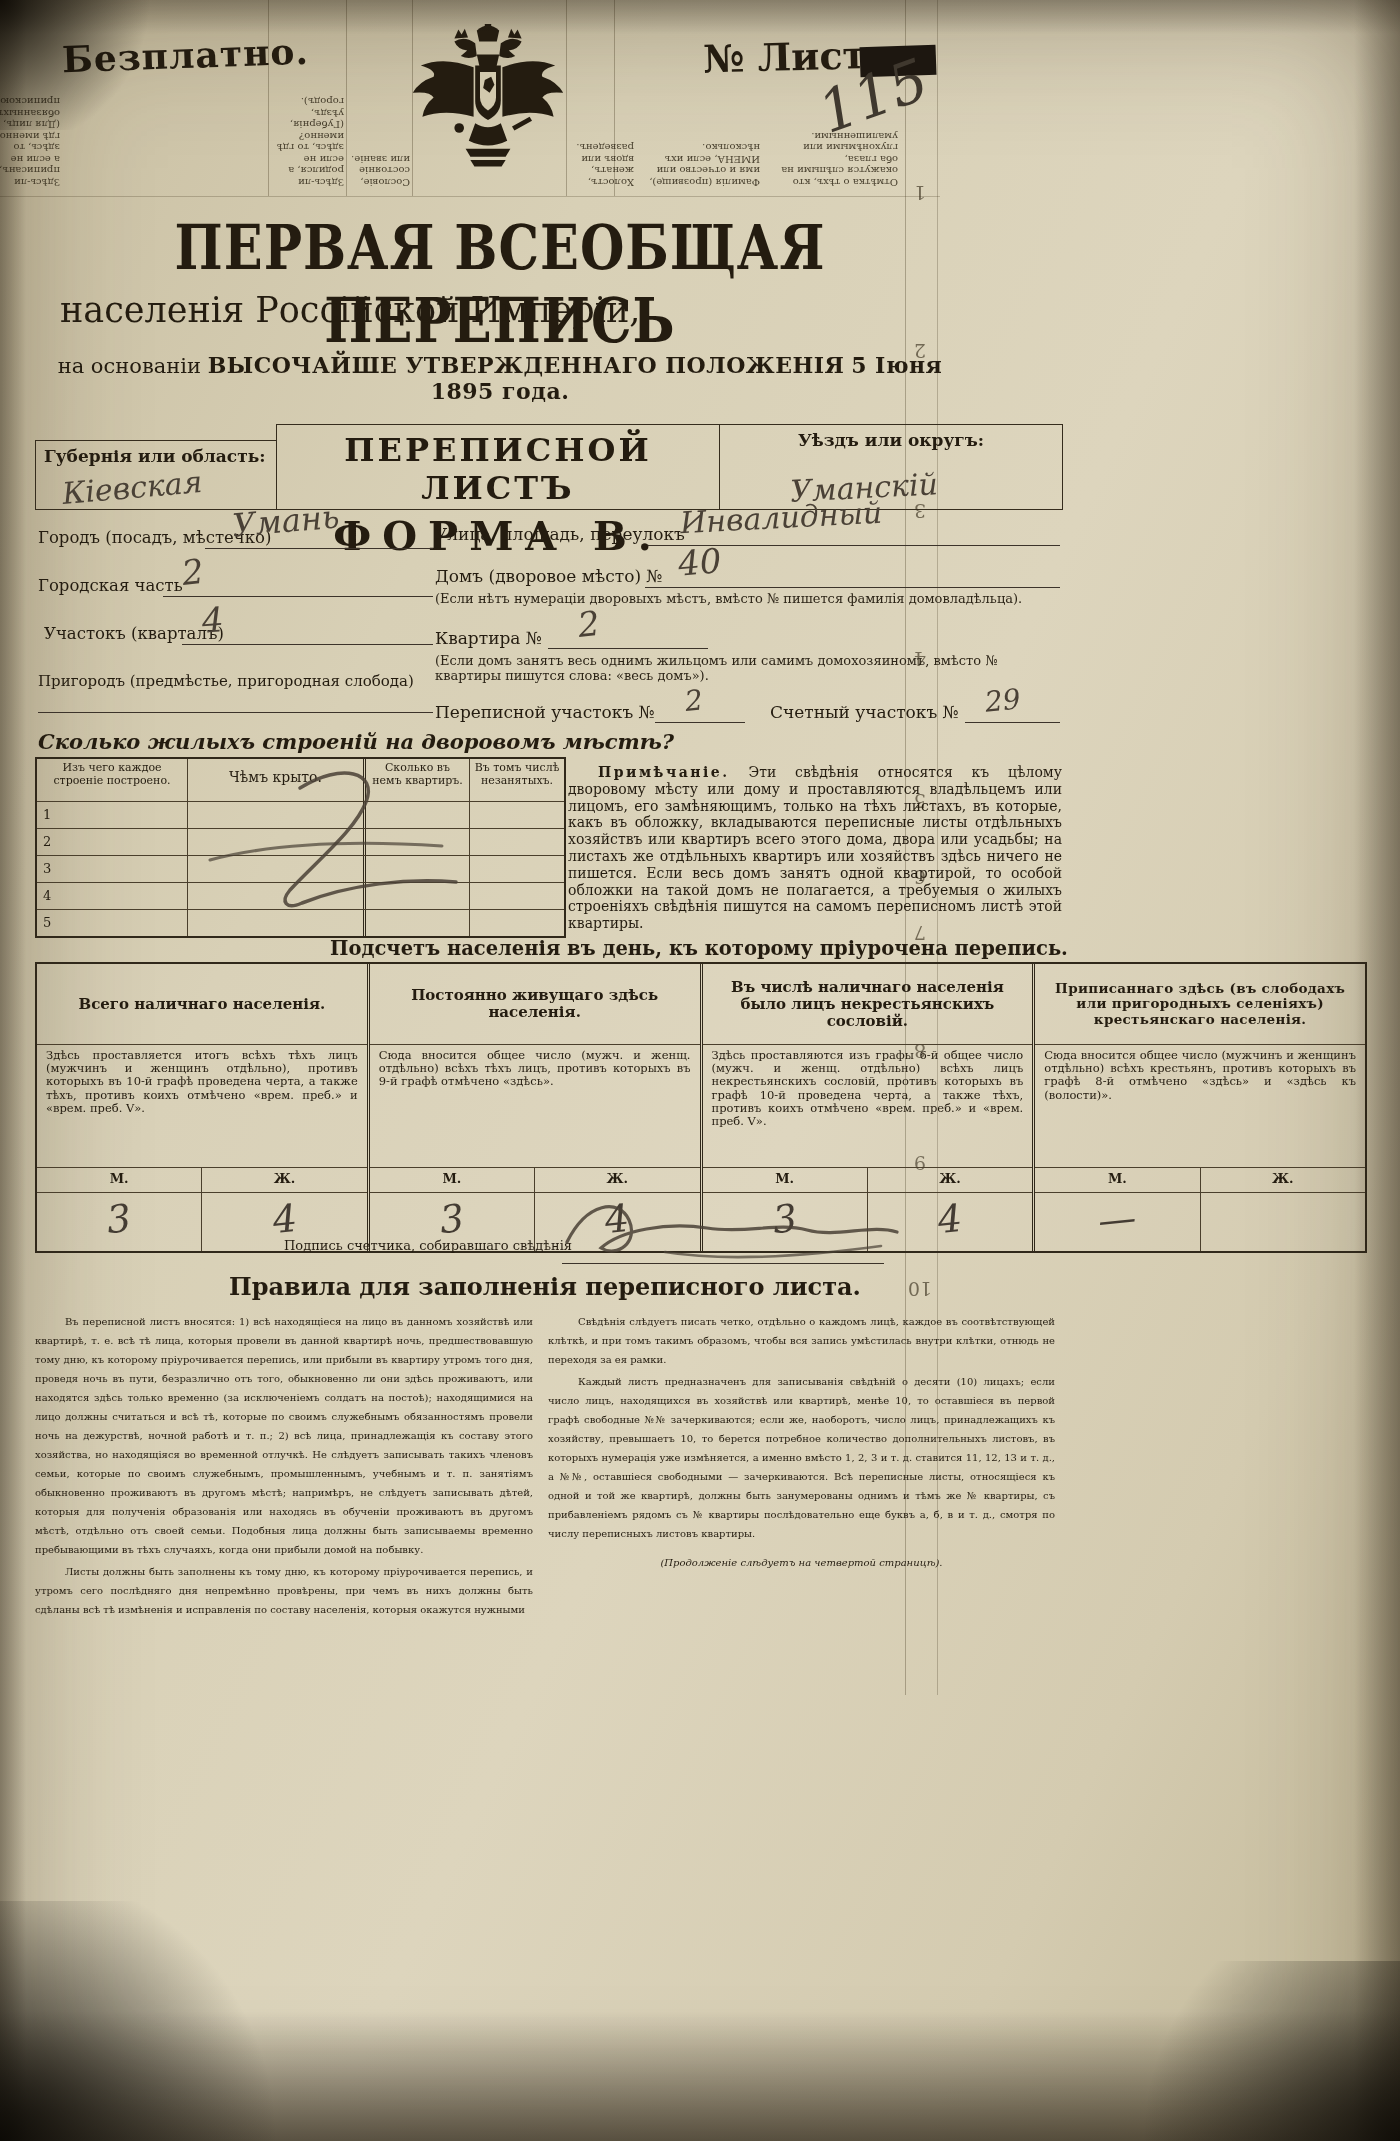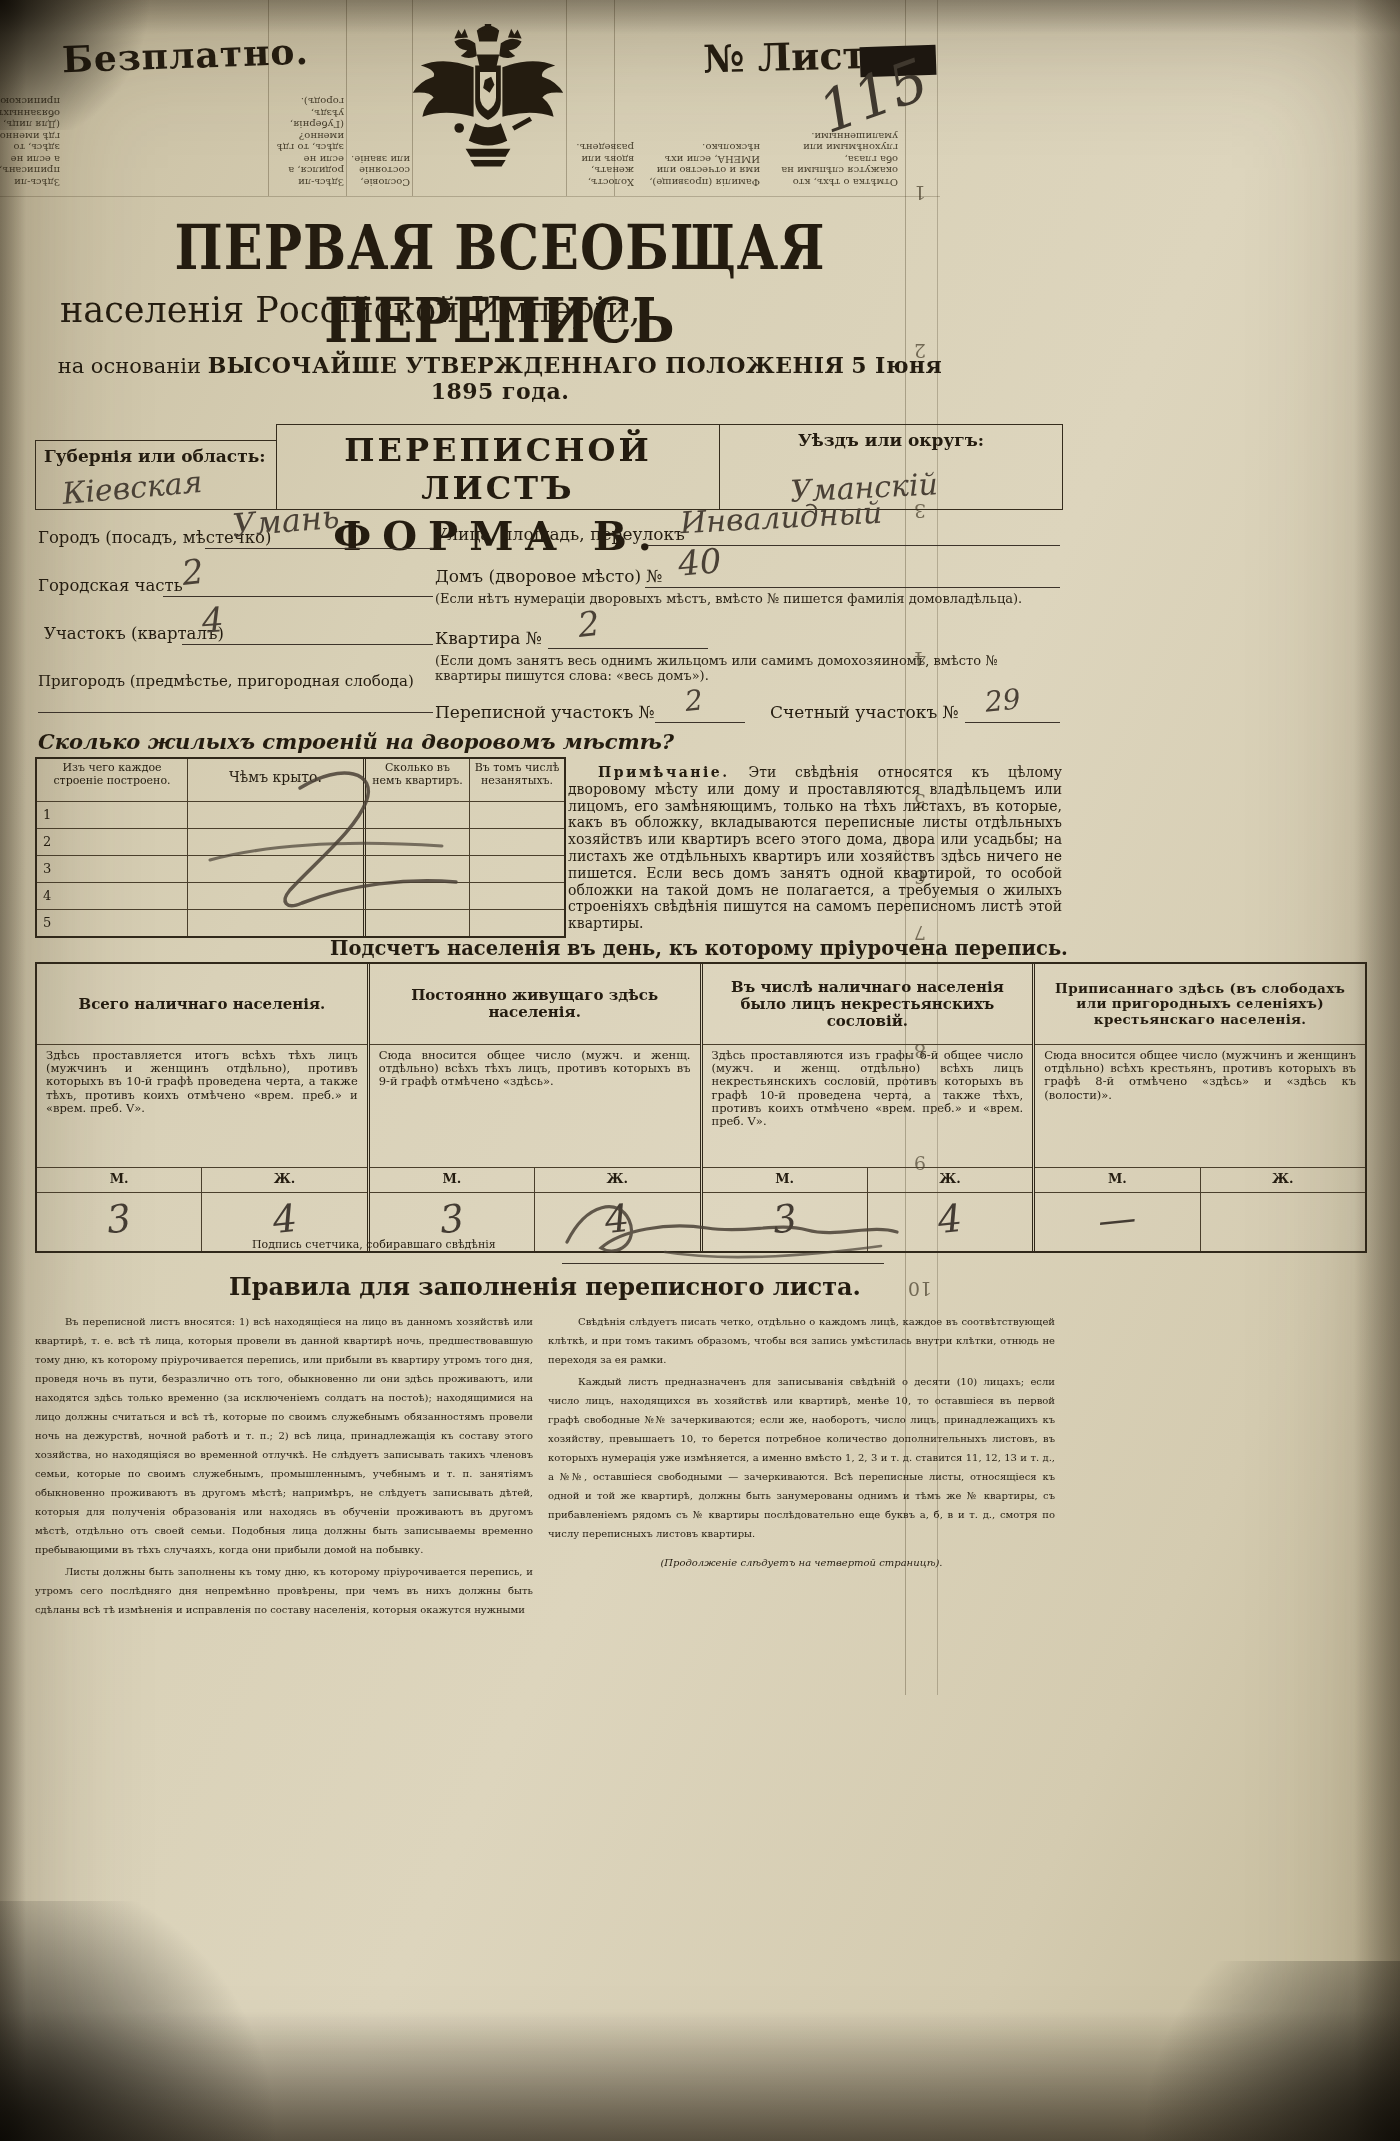--- a/index.html
+++ b/index.html
@@ -67,21 +67,21 @@
   .pg:nth-child(4) .pg-head{font-size:13.5px;line-height:15.5px;letter-spacing:.3px;}
   .pg-desc{height:114px;font-size:11.5px;line-height:13.2px;text-align:justify;padding:4px 9px;
            border-bottom:1px solid #4a3f2c;}
   .pg-mf{height:24px;display:flex;border-bottom:1px solid #4a3f2c;}
   .pg-mf div{flex:1;text-align:center;font-size:13px;font-weight:bold;padding-top:3px;}
   .pg-mf div:last-child,.pg-vals div:last-child{border-left:1px solid #4a3f2c;}
   .pg-vals{height:58px;display:flex;}
   .pg-vals div{flex:1;position:relative;}
   .pg-vals span{position:absolute;left:50%;top:4px;transform:translateX(-50%) rotate(-6deg);
                 font-size:38px;font-style:italic;color:#443c33;}
-  #sig-label{position:absolute;left:252px;top:1238px;font-size:11px;}
+  #sig-label{position:absolute;left:284px;top:1238px;font-size:13px;}
   #sig-line{left:562px;top:1263px;width:322px;}
   #sig-scrawl{position:absolute;left:545px;top:1184px;width:390px;height:88px;pointer-events:none;}
   #rules-title{position:absolute;left:35px;top:1272px;width:1020px;text-align:center;
                font-size:24px;font-weight:bold;}
   .rcol{position:absolute;top:1312px;font-size:10px;line-height:19px;text-align:justify;}
   #rules-left{left:35px;width:498px;}
   #rules-right{left:548px;width:507px;}
   .rp{text-indent:30px;margin:0 0 3px;}
   .rp.cont{text-indent:0;}
   #rules-cont{font-style:italic;text-align:center;text-indent:0;margin-top:10px;}

